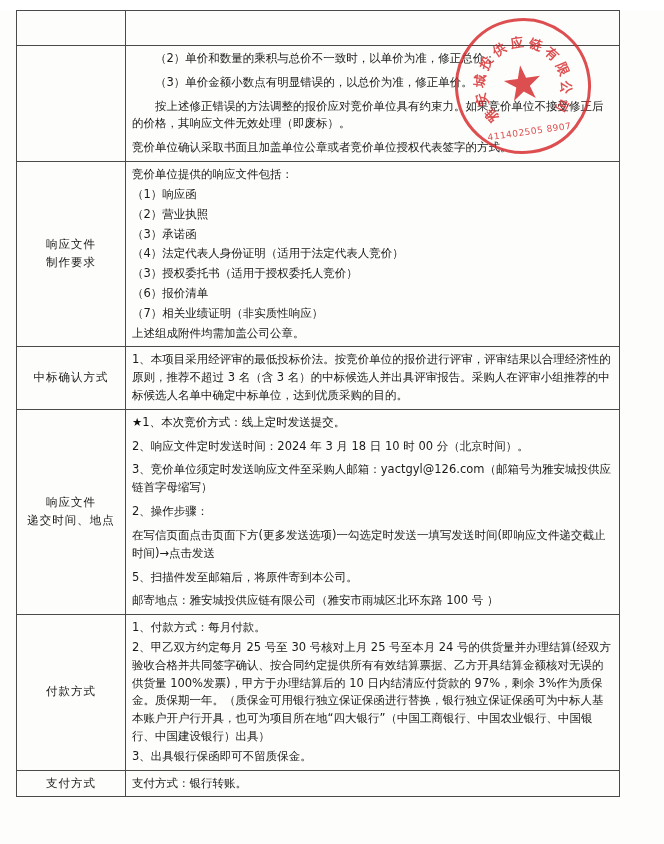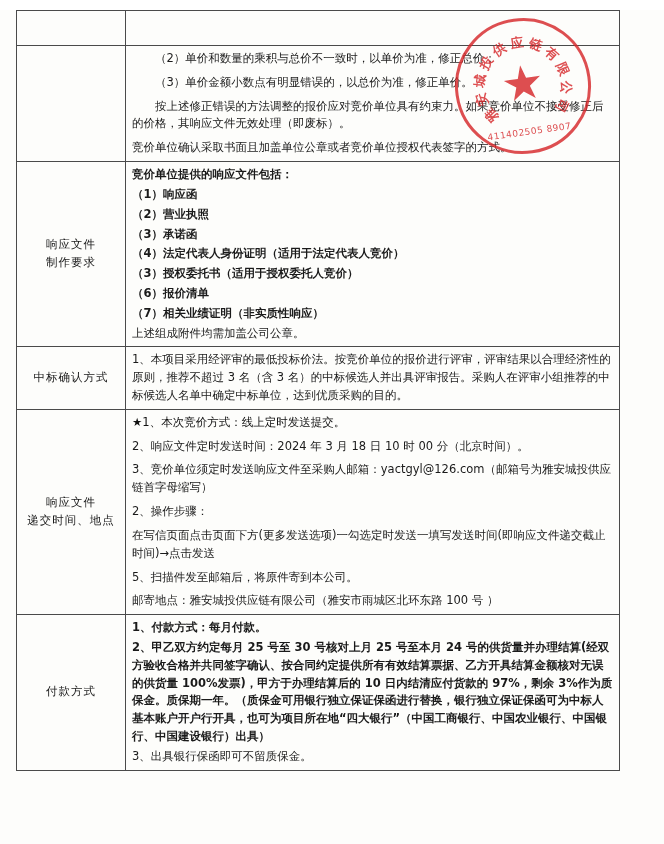--- a/index.html
+++ b/index.html
@@ -46,21 +46,21 @@
   td.body {
     vertical-align: top;
     padding: 6px 8px 6px 10px;
   }
   .line {
     margin: 0 0 6px 0;
     white-space: pre-wrap;
   }
   .line:last-child { margin-bottom: 0; }
   .indent2 { text-indent: 2em; }
-  .tight { margin-bottom: 2px; font-weight: bold; }
+  .tight { margin-bottom: 2px; }
   .label-2l {
     line-height: 1.9;
   }
   
   .toprow td { height: 26px; }
   .stamp {
     position: absolute;
     left: 455px;
     top: 8px;
     width: 130px;
@@ -171,20 +171,26 @@
 
       <tr>
         <td class="label">付款方式</td>
         <td class="body">
           <div class="line tight">1、付款方式：每月付款。</div>
           <div class="line tight">2、甲乙双方约定每月 25 号至 30 号核对上月 25 号至本月 24 号的供货量并办理结算(经双方验收合格并共同签字确认、按合同约定提供所有有效结算票据、乙方开具结算金额核对无误的供货量 100%发票)，甲方于办理结算后的 10 日内结清应付货款的 97%，剩余 3%作为质保金。质保期一年。（质保金可用银行独立保证保函进行替换，银行独立保证保函可为中标人基本账户开户行开具，也可为项目所在地“四大银行”（中国工商银行、中国农业银行、中国银行、中国建设银行）出具）</div>
           <div class="line">3、出具银行保函即可不留质保金。</div>
         </td>
       </tr>
 
+      <tr>
+        <td class="label">支付方式</td>
+        <td class="body">
+          <div class="line">支付方式：银行转账。</div>
+        </td>
+      </tr>
     </tbody>
   </table>
 
   <div class="stamp">
     <div class="arc" id="sealArc">
         <span style="transform: rotate(-125deg) translate(-50%, -52px);">雅</span>
         <span style="transform: rotate(-100deg) translate(-50%, -52px);">安</span>
         <span style="transform: rotate(-75deg) translate(-50%, -52px);">城</span>
         <span style="transform: rotate(-50deg) translate(-50%, -52px);">投</span>
         <span style="transform: rotate(-25deg) translate(-50%, -52px);">供</span>

